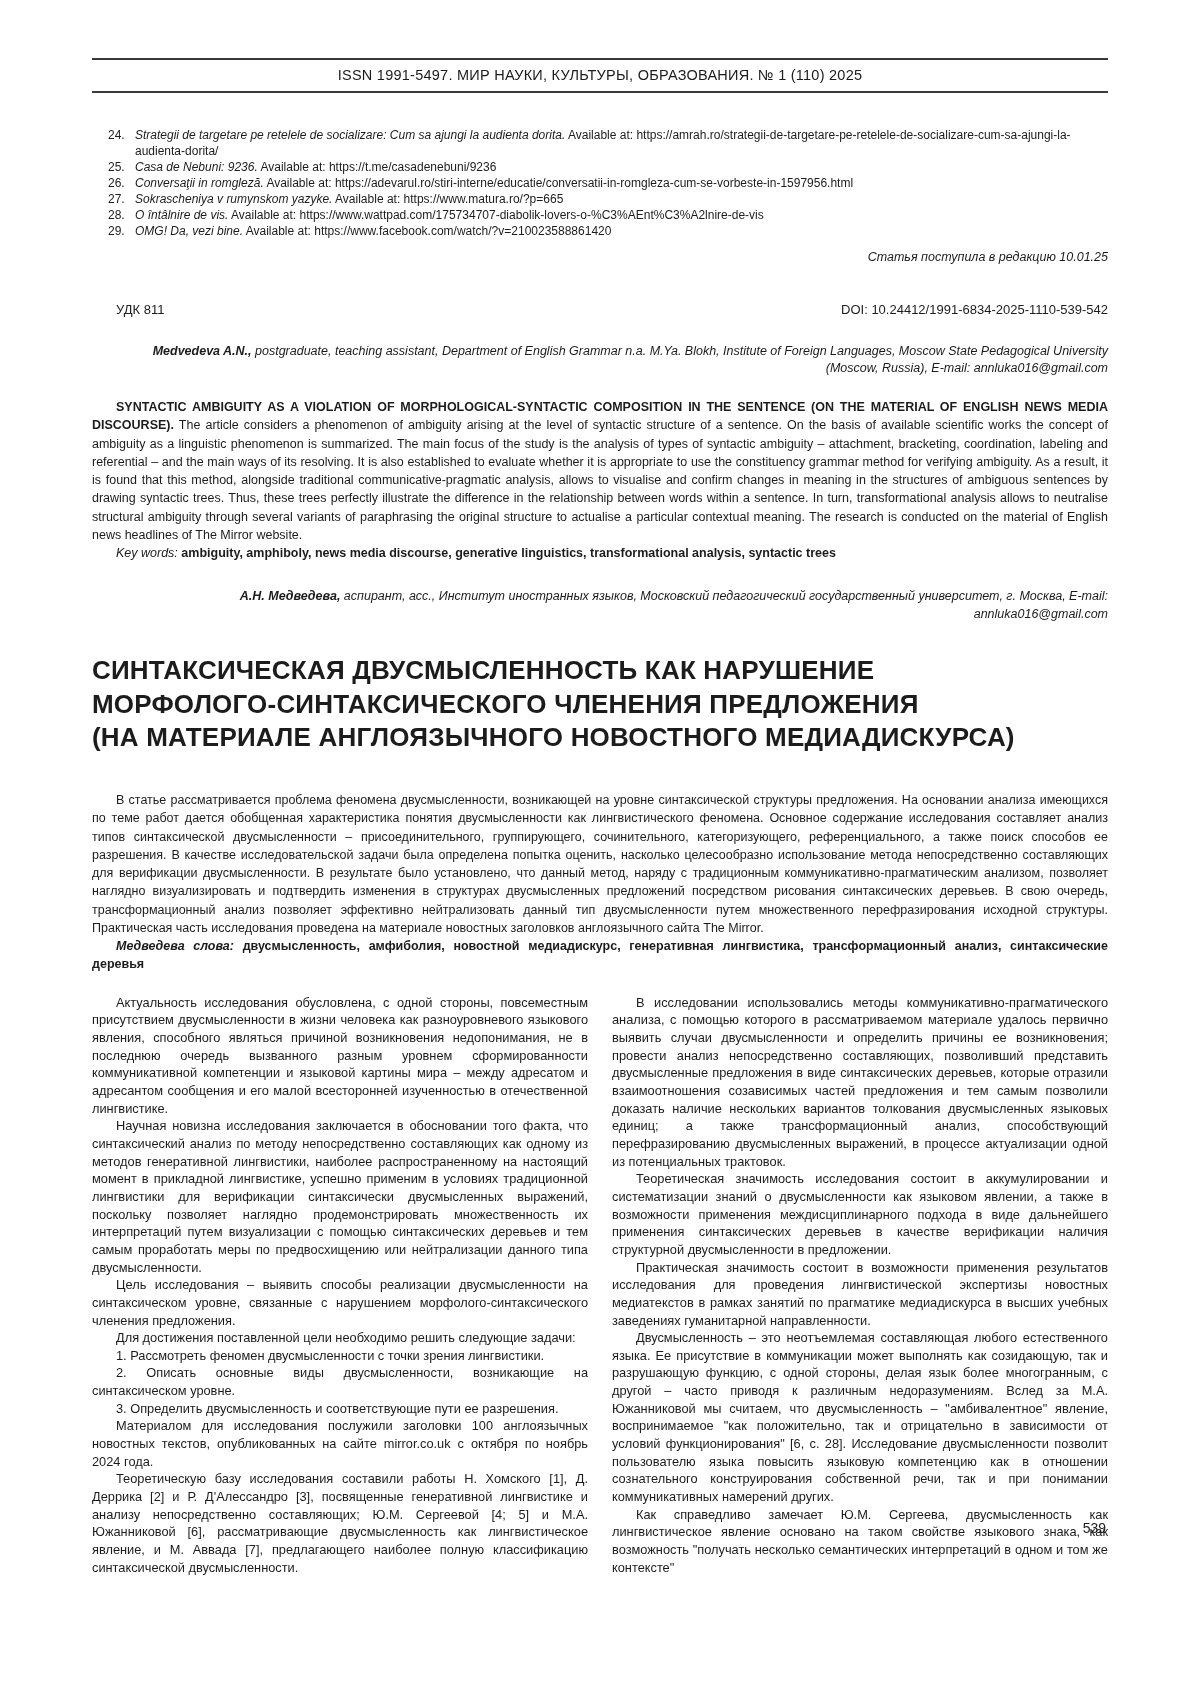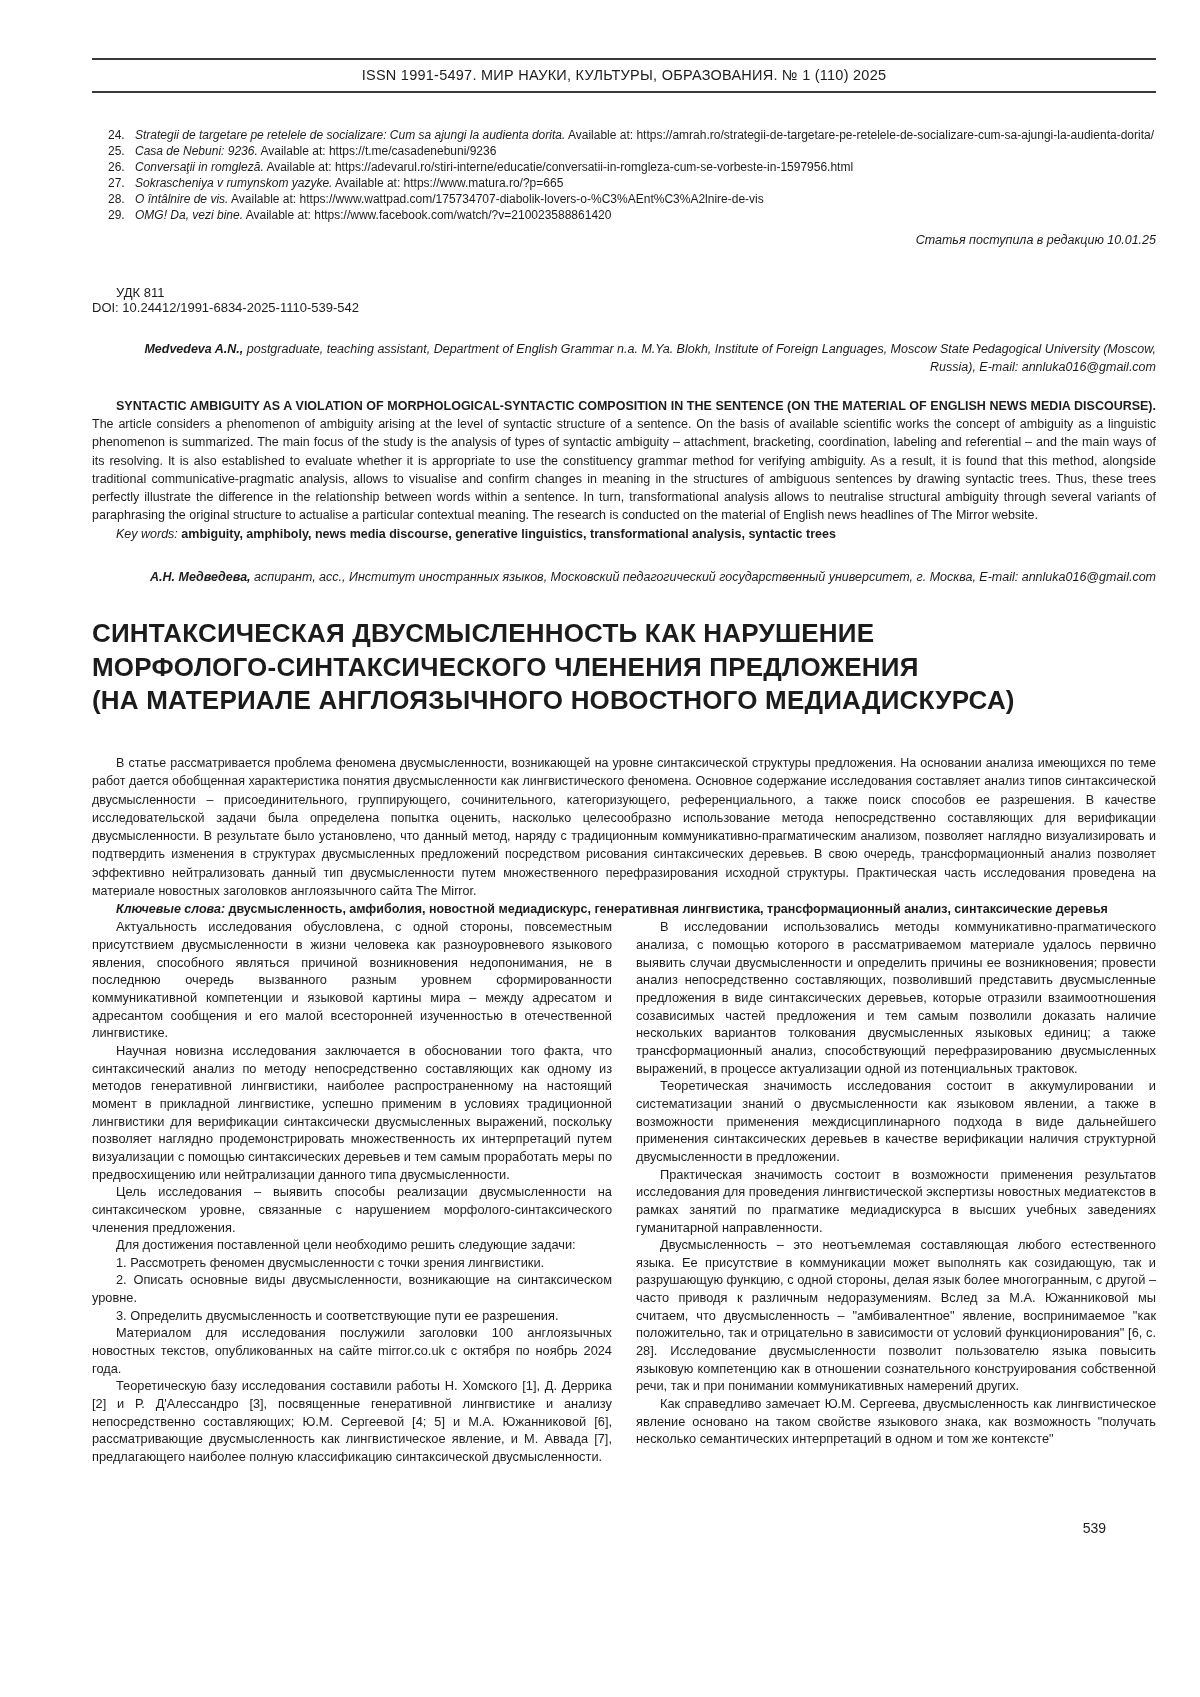--- a/index.html
+++ b/index.html
@@ -1,51 +1,51 @@
 <!DOCTYPE html>
 <html lang="ru"><head>
 <meta charset="utf-8">
 <style>
   html,body{margin:0;padding:0;background:#ffffff;}
   .page{
     position:relative;
     width:1200px;height:1697px;
     box-sizing:border-box;
-    padding:58px 44px 0 92px;
+    padding:58px 92px 0 92px;
     background:#ffffff;
     color:#1c1c1c;
     font-family:"Liberation Sans", sans-serif;
     overflow:hidden;
   }
   .head-band{
     border-top:2px solid #3a3a3a;
     border-bottom:2px solid #3a3a3a;
     text-align:center;
     padding:7px 0 8px 0;
     font-size:14.5px;
     letter-spacing:.25px;
     margin-bottom:34px;
   }
   .refs{font-size:12px;line-height:1.34;margin-left:16px;margin-top:8px;}
   .ref{display:flex;}
   .ref-num{width:27px;flex:0 0 27px;}
   .ref-text{flex:1;}
   .received{text-align:right;font-style:italic;font-size:12.5px;margin-top:10px;}
-  .udk-row{display:flex;justify-content:space-between;font-size:13px;margin-top:38px;flex-direction:column;}
+  .udk-row{display:flex;justify-content:space-between;font-size:13px;margin-top:38px;}
   .udk-row .udk{margin-left:24px;}
   .author{font-size:12.5px;font-style:italic;line-height:1.42;margin:26px 0 0 24px;text-align:right;}
   .author b{font-weight:bold;}
   .abstract{font-size:12.5px;line-height:1.46;text-align:justify;text-indent:24px;margin:20px 0 0 0;}
   .kw{font-size:12.5px;line-height:1.46;text-align:justify;text-indent:24px;margin:0;}
   .title-ru{
     font-size:26px;line-height:1.3;font-weight:bold;
     margin:30px 0 0 0;white-space:pre-line;letter-spacing:.2px;
   }
   .abstract-ru{margin-top:36px;}
-  .columns{display:flex;gap:24px;}
+  .columns{display:flex;gap:24px;margin-top:20px;}
   .col{flex:1;font-size:12.8px;line-height:1.38;text-align:justify;}
   .col p{margin:0;text-indent:24px;}
   .pageno{position:absolute;right:94px;top:1520px;font-size:14px;}
   i{font-style:italic;}
   b{font-weight:bold;}
 </style>
 </head>
 <body>
 
 <div class="page">
@@ -95,21 +95,21 @@
   <p class="kw"><i>Key words:</i><b> ambiguity, amphiboly, news media discourse, generative linguistics, transformational analysis, syntactic trees</b></p>
 
   <p class="author"><b><i>А.Н. Медведева,</i></b><i> аспирант, асс., Институт иностранных языков, Московский педагогический государственный университет, г. Москва, E-mail: annluka016@gmail.com</i></p>
 
   <h1 class="title-ru">СИНТАКСИЧЕСКАЯ ДВУСМЫСЛЕННОСТЬ КАК НАРУШЕНИЕ
 МОРФОЛОГО-СИНТАКСИЧЕСКОГО ЧЛЕНЕНИЯ ПРЕДЛОЖЕНИЯ
 (НА МАТЕРИАЛЕ АНГЛОЯЗЫЧНОГО НОВОСТНОГО МЕДИАДИСКУРСА)</h1>
 
   <p class="abstract abstract-ru"><span>В статье рассматривается проблема феномена двусмысленности, возникающей на уровне синтаксической структуры предложения. На основании анализа имеющихся по теме работ дается обобщенная характеристика понятия двусмысленности как лингвистического феномена. Основное содержание исследования составляет анализ типов синтаксической двусмысленности – присоединительного, группирующего, сочинительного, категоризующего, референциального, а также поиск способов ее разрешения. В качестве исследовательской задачи была определена попытка оценить, насколько целесообразно использование метода непосредственно составляющих для верификации двусмысленности. В результате было установлено, что данный метод, наряду с традиционным коммуникативно-прагматическим анализом, позволяет наглядно визуализировать и подтвердить изменения в структурах двусмысленных предложений посредством рисования синтаксических деревьев. В свою очередь, трансформационный анализ позволяет эффективно нейтрализовать данный тип двусмысленности путем множественного перефразирования исходной структуры. Практическая часть исследования проведена на материале новостных заголовков англоязычного сайта The Mirror.</span></p>
 
-  <p class="kw"><b><i>Ключевые слова:</i></b><b> двусмысленность, амфиболия, новостной медиадискурс, генеративная лингвистика, трансформационный анализ, синтаксические деревья</b></p>
+  <p class="kw"><b><i>Медведева слова:</i></b><b> двусмысленность, амфиболия, новостной медиадискурс, генеративная лингвистика, трансформационный анализ, синтаксические деревья</b></p>
 
   <div class="columns">
     <div class="col">
         <p>Актуальность исследования обусловлена, с одной стороны, повсеместным присутствием двусмысленности в жизни человека как разноуровневого языкового явления, способного являться причиной возникновения недопонимания, не в последнюю очередь вызванного разным уровнем сформированности коммуникативной компетенции и языковой картины мира – между адресатом и адресантом сообщения и его малой всесторонней изученностью в отечественной лингвистике.</p>
         <p>Научная новизна исследования заключается в обосновании того факта, что синтаксический анализ по методу непосредственно составляющих как одному из методов генеративной лингвистики, наиболее распространенному на настоящий момент в прикладной лингвистике, успешно применим в условиях традиционной лингвистики для верификации синтаксически двусмысленных выражений, поскольку позволяет наглядно продемонстрировать множественность их интерпретаций путем визуализации с помощью синтаксических деревьев и тем самым проработать меры по предвосхищению или нейтрализации данного типа двусмысленности.</p>
         <p>Цель исследования – выявить способы реализации двусмысленности на синтаксическом уровне, связанные с нарушением морфолого-синтаксического членения предложения.</p>
         <p>Для достижения поставленной цели необходимо решить следующие задачи:</p>
         <p>1.  Рассмотреть феномен двусмысленности с точки зрения лингвистики.</p>
         <p>2.  Описать основные виды двусмысленности, возникающие на синтаксическом уровне.</p>
         <p>3.  Определить двусмысленность и соответствующие пути ее разрешения.</p>

